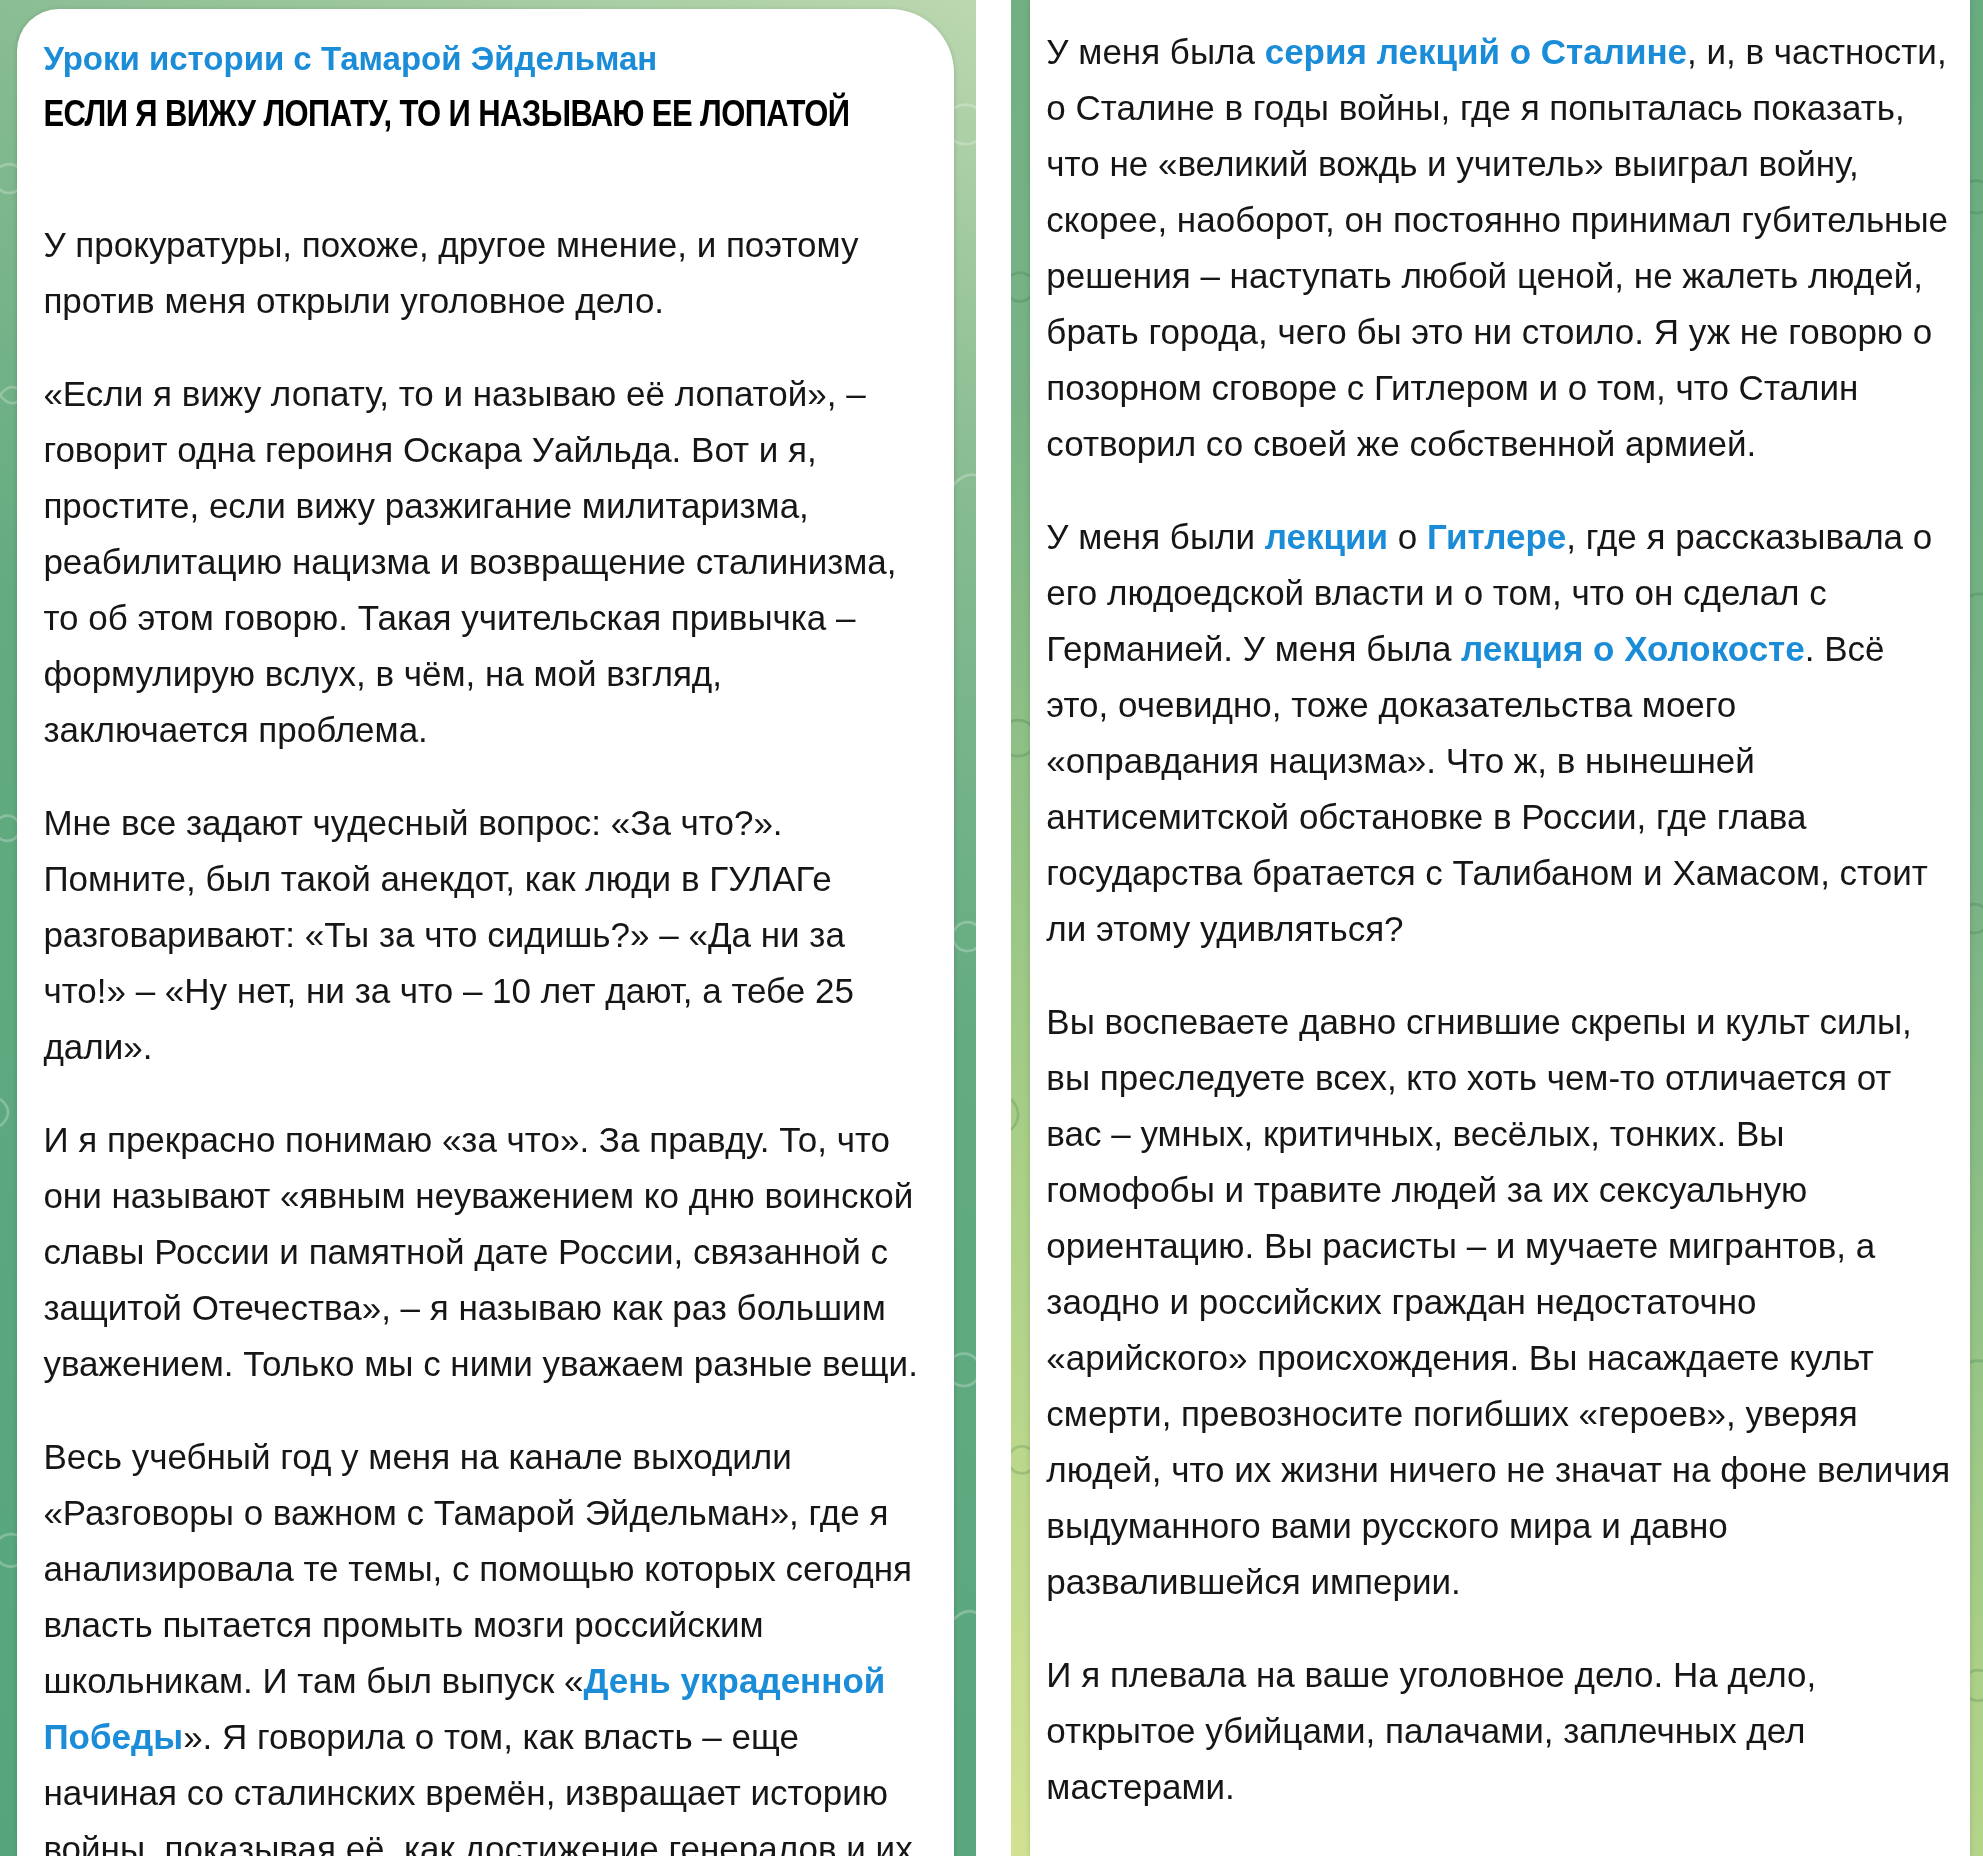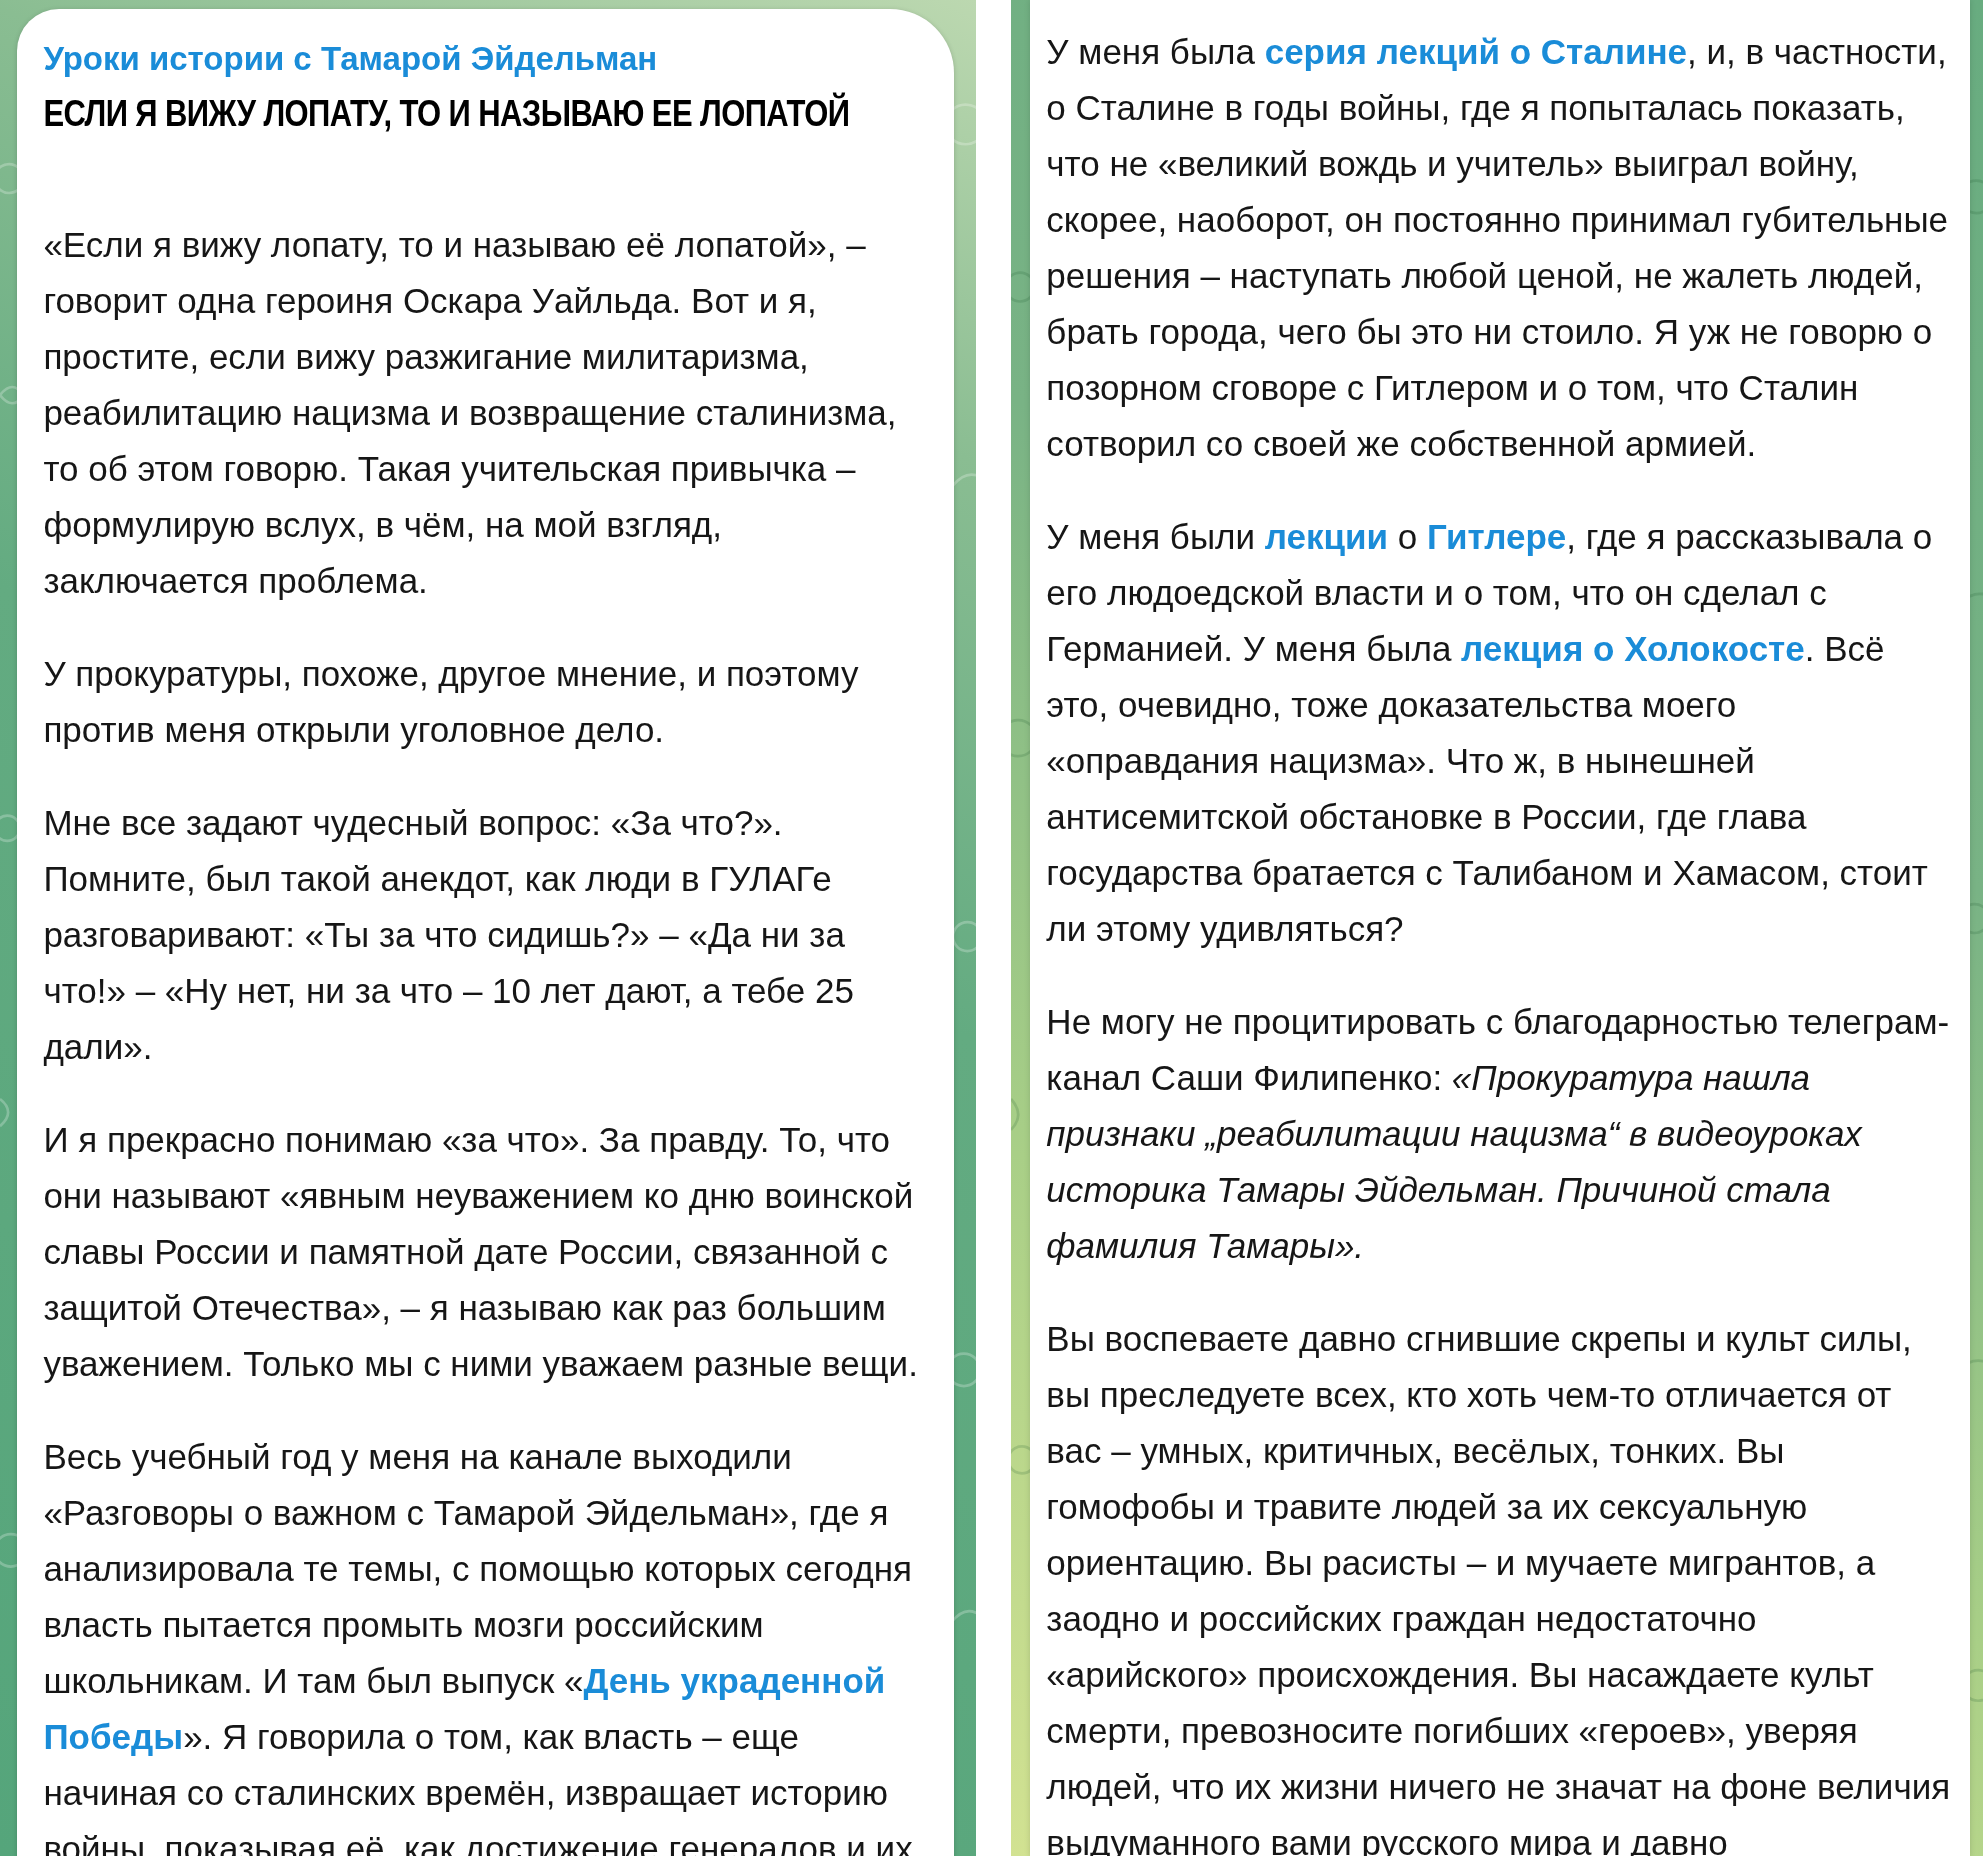--- a/index.html
+++ b/index.html
@@ -63,22 +63,22 @@
       <path d="M1056 520 q 20 -24 42 0"></path>
       <circle cx="1072" cy="1020" r="16"></circle>
       <circle cx="1068" cy="1500" r="18"></circle>
       <path d="M1054 1780 q 20 -25 40 0"></path>
     </svg>
 
     <div class="bubble bubble-left">
       <div class="channel">Уроки истории с Тамарой Эйдельман</div>
       <h1 class="post-title">ЕСЛИ Я ВИЖУ ЛОПАТУ, ТО И НАЗЫВАЮ ЕЕ ЛОПАТОЙ</h1>
       <div id="left-paras">
+          <p class="para"><span>У прокуратуры, похоже, другое мнение, и поэтому против меня открыли уголовное дело.</span></p>
           <p class="para"><span>«Если я вижу лопату, то и называю её лопатой», – говорит одна героиня Оскара Уайльда. Вот и я, простите, если вижу разжигание милитаризма, реабилитацию нацизма и возвращение сталинизма, то об этом говорю. Такая учительская привычка – формулирую вслух, в чём, на мой взгляд, заключается проблема.</span></p>
-          <p class="para"><span>У прокуратуры, похоже, другое мнение, и поэтому против меня открыли уголовное дело.</span></p>
           <p class="para"><span>Мне все задают чудесный вопрос: «За что?». Помните, был такой анекдот, как люди в ГУЛАГе разговаривают: «Ты за что сидишь?» – «Да ни за что!» – «Ну нет, ни за что – 10 лет дают, а тебе 25 дали».</span></p>
           <p class="para"><span>И я прекрасно понимаю «за что». За правду. То, что они называют «явным неуважением ко дню воинской славы России и памятной дате России, связанной с защитой Отечества», – я называю как раз большим уважением. Только мы с ними уважаем разные вещи.</span></p>
           <p class="para"><span>Весь учебный год у меня на канале выходили «Разговоры о важном с Тамарой Эйдельман», где я анализировала те темы, с помощью которых сегодня власть пытается промыть мозги российским школьникам. И там был выпуск «</span><span class="link">День украденной Победы</span><span>». Я говорила о том, как власть – еще начиная со сталинских времён, извращает историю войны, показывая её, как достижение генералов и их Вождя, как всегда забывая о людях, о тех людях, которых они, не дрогнув, бросали в мясорубку, просто чтобы выполнить бессмысленные приказы Генералиссимуса. О том, как власть превратила страшную трагедию войны в триумф государства, как стала использовать День Победы не для скорби о погибших, а для прославления новой войны, как день поминовения свелся к разнузданным гулянкам ряженых в военной форме под крики «можем повторить!».</span></p>
         </div>
     </div>
   </section>
 
   <section class="panel right">
     <svg class="doodles" viewBox="0 0 1078 2022" fill="none" stroke="rgba(30,90,45,0.18)" stroke-width="3">
       <circle cx="10" cy="300" r="16"></circle>
@@ -89,21 +89,20 @@
       <path d="M1052 650 q 22 -20 44 0"></path>
       <circle cx="1068" cy="1000" r="16"></circle>
       <path d="M1050 1500 q 22 -20 44 0"></path>
       <circle cx="1072" cy="1850" r="17"></circle>
     </svg>
 
     <div class="bubble bubble-right">
       <div id="right-paras">
           <p class="para"><span>У меня была </span><span class="link">серия лекций о Сталине</span><span>, и, в частности, о Сталине в годы войны, где я попыталась показать, что не «великий вождь и учитель» выиграл войну, скорее, наоборот, он постоянно принимал губительные решения – наступать любой ценой, не жалеть людей, брать города, чего бы это ни стоило. Я уж не говорю о позорном сговоре с Гитлером и о том, что Сталин сотворил со своей же собственной армией.</span></p>
           <p class="para"><span>У меня были </span><span class="link">лекции</span><span> о </span><span class="link">Гитлере</span><span>, где я рассказывала о его людоедской власти и о том, что он сделал с Германией. У меня была </span><span class="link">лекция о Холокосте</span><span>. Всё это, очевидно, тоже доказательства моего «оправдания нацизма». Что ж, в нынешней антисемитской обстановке в России, где глава государства братается с Талибаном и Хамасом, стоит ли этому удивляться?</span></p>
-          <p class="para"><span>Не могу не процитировать с благодарностью телеграм-канал Саши Филипенко: </span><span class="italic">«Прокуратура нашла признаки „реабилитации нацизма“ в видеоуроках историка Тамары Эйдельман. Причиной стала фамилия Тамары».</span></p>
           <p class="para"><span>Вы воспеваете давно сгнившие скрепы и культ силы, вы преследуете всех, кто хоть чем-то отличается от вас – умных, критичных, весёлых, тонких. Вы гомофобы и травите людей за их сексуальную ориентацию. Вы расисты – и мучаете мигрантов, а заодно и российских граждан недостаточно «арийского» происхождения. Вы насаждаете культ смерти, превозносите погибших «героев», уверяя людей, что их жизни ничего не значат на фоне величия выдуманного вами русского мира и давно развалившейся империи.</span></p>
           <p class="para"><span>И я плевала на ваше уголовное дело. На дело, открытое убийцами, палачами, заплечных дел мастерами.</span></p>
         </div>
     </div>
   </section>
 
 </div>
 
 
 </body></html>

